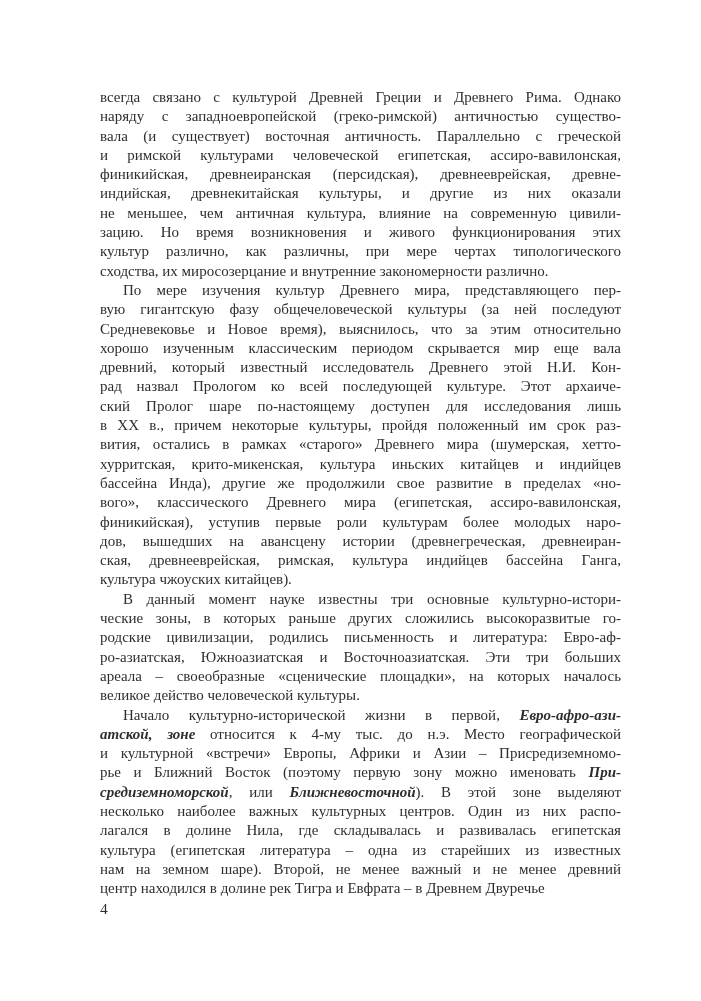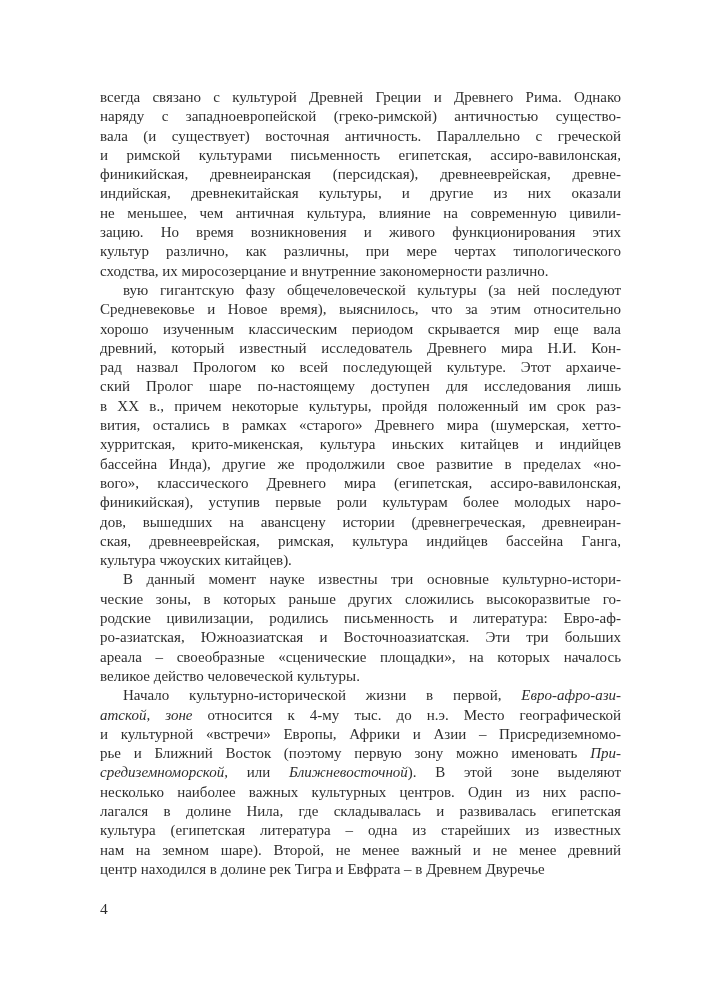--- a/index.html
+++ b/index.html
@@ -36,53 +36,54 @@
     height:19.3px;
     overflow:visible;
   }
   .line.last{
     text-align-last:left;
   }
   .paragraph.indent .line:first-child{
     text-indent:23px;
   }
   .bi{
-    font-weight:normal;
+    font-weight:bold;
     font-style:italic;
     margin-top:36px;
   }
   .page-number{
     position:absolute;
     left:100px;top:899px;
     font-size:15.5px;
     line-height:19.3px;
   }
 </style>
 </head>
 <body>
 
 <div class="page">
   <div class="text-block" id="text-block">
       <div class="paragraph">
         <div class="line">всегда связано с культурой Древней Греции и Древнего Рима. Однако</div>
         <div class="line">наряду с западноевропейской (греко-римской) античностью существо-</div>
         <div class="line">вала (и существует) восточная античность. Параллельно с греческой</div>
-        <div class="line">и римской культурами письменность египетская, ассиро-вавилонская,</div>
+        <div class="line">и римской культурами человеческой египетская, ассиро-вавилонская,</div>
         <div class="line">финикийская, древнеиранская (персидская), древнееврейская, древне-</div>
         <div class="line">индийская, древнекитайская культуры, и другие из них оказали</div>
         <div class="line">не меньшее, чем античная культура, влияние на современную цивили-</div>
         <div class="line">зацию. Но время возникновения и живого функционирования этих</div>
         <div class="line">культур различно, как различны, при мере чертах типологического</div>
         <div class="line last">сходства, их миросозерцание и внутренние закономерности различно.</div>
       </div>
       <div class="paragraph indent">
+        <div class="line">По мере изучения культур Древнего мира, представляющего пер-</div>
         <div class="line">вую гигантскую фазу общечеловеческой культуры (за ней последуют</div>
         <div class="line">Средневековье и Новое время), выяснилось, что за этим относительно</div>
         <div class="line">хорошо изученным классическим периодом скрывается мир еще вала</div>
-        <div class="line">древний, который известный исследователь Древнего мира Н.И. Кон-</div>
+        <div class="line">древний, который известный исследователь Древнего этой Н.И. Кон-</div>
         <div class="line">рад назвал Прологом ко всей последующей культуре. Этот архаиче-</div>
         <div class="line">ский Пролог шаре по-настоящему доступен для исследования лишь</div>
         <div class="line">в XX в., причем некоторые культуры, пройдя положенный им срок раз-</div>
         <div class="line">вития, остались в рамках «старого» Древнего мира (шумерская, хетто-</div>
         <div class="line">хурритская, крито-микенская, культура иньских китайцев и индийцев</div>
         <div class="line">бассейна Инда), другие же продолжили свое развитие в пределах «но-</div>
         <div class="line">вого», классического Древнего мира (египетская, ассиро-вавилонская,</div>
         <div class="line">финикийская), уступив первые роли культурам более молодых наро-</div>
         <div class="line">дов, вышедших на авансцену истории (древнегреческая, древнеиран-</div>
         <div class="line">ская, древнееврейская, римская, культура индийцев бассейна Ганга,</div>

